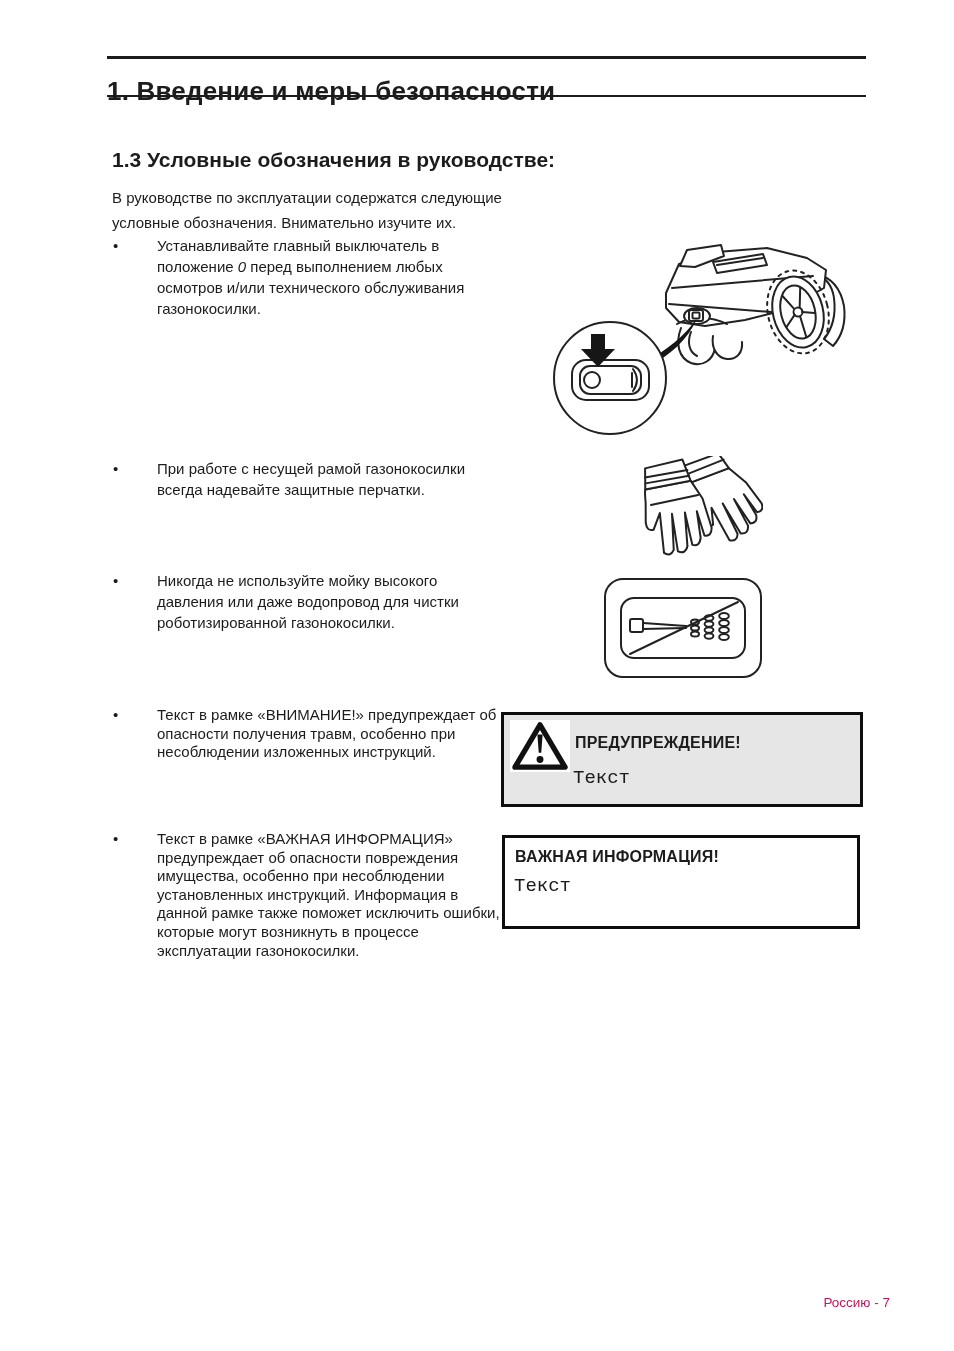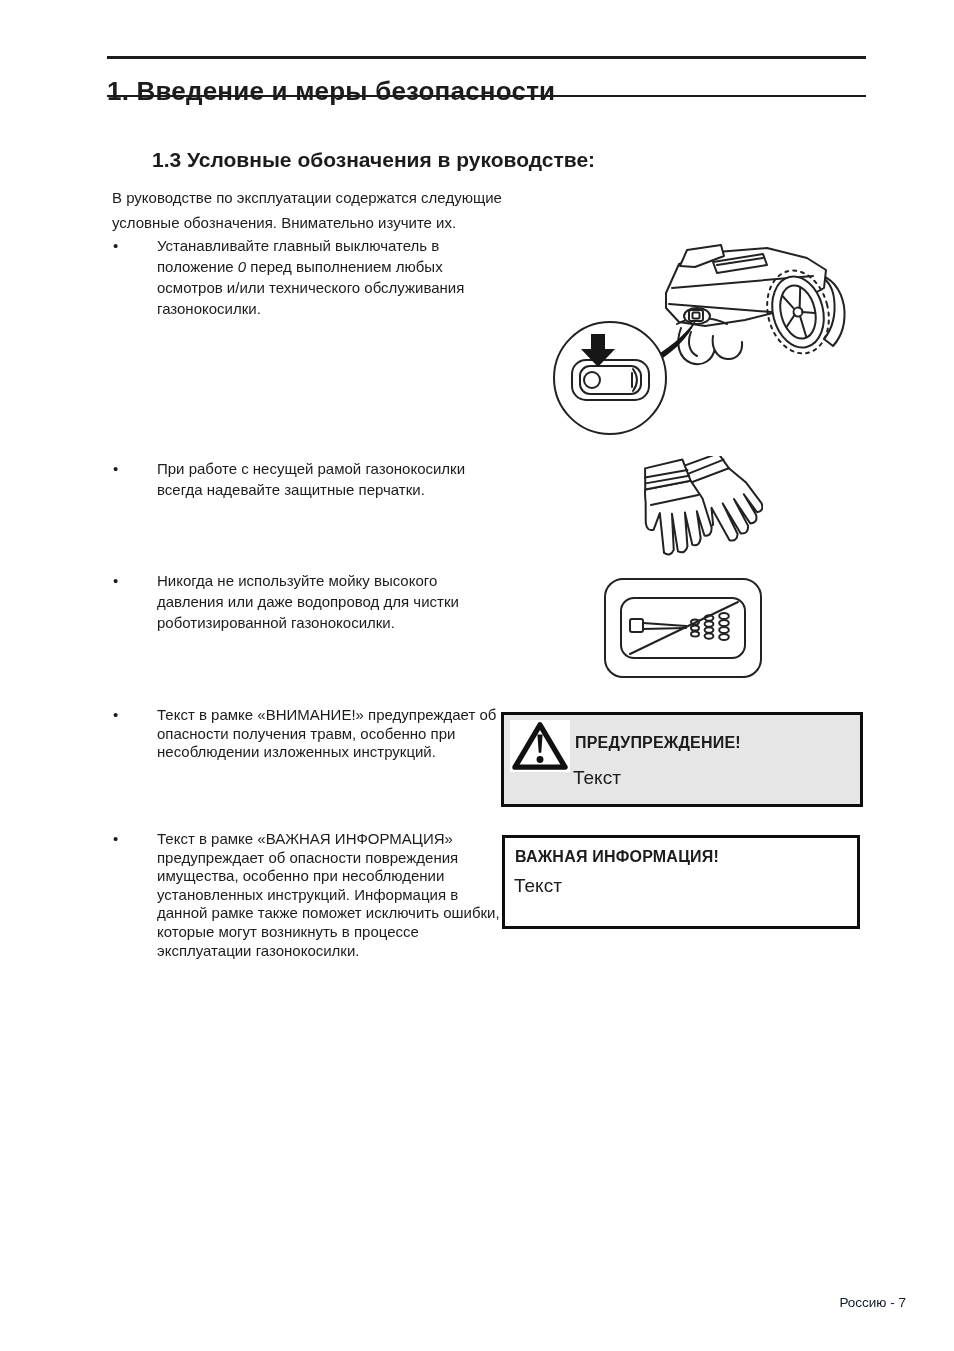--- a/index.html
+++ b/index.html
@@ -20,21 +20,21 @@
   }
   .rule{position:absolute;left:107px;width:759px;background:var(--ink);}
   .rule.thick{top:56px;height:3px;}
   .rule.thin{top:95px;height:2px;}
   .doc-title{
     position:absolute;left:107px;top:59px;width:759px;
     text-align:left;font-size:26px;font-weight:bold;letter-spacing:0.2px;
   }
   .section-heading{
     position:absolute;left:112px;top:131px;
-    font-size:21px;font-weight:bold;margin-left:40px;
+    font-size:21px;font-weight:bold;
   }
   .intro{
     position:absolute;left:112px;top:170px;width:392px;
     font-size:15px;line-height:25px;
   }
   .bullet{
     position:absolute;left:113px;width:392px;
     font-size:15px;line-height:21px;list-style:none;margin:0;padding:0;
   }
   .bullet .dot{position:absolute;left:0;top:0;}
@@ -43,27 +43,27 @@
   .fig{position:absolute;}
   .linework{stroke:#222;stroke-width:2;fill:none;stroke-linejoin:round;stroke-linecap:round;}
   .lw-fill{stroke:#222;stroke-width:2;fill:#fff;stroke-linejoin:round;stroke-linecap:round;}
   .solid{fill:#161616;stroke:none;}
   .notice-box{position:absolute;border:3px solid var(--box-border);box-sizing:border-box;}
   .warning-box{left:501px;top:712px;width:362px;height:95px;background:var(--warning-box-bg);}
   .info-box{left:502px;top:835px;width:358px;height:94px;background:#ffffff;}
   .box-title{position:absolute;font-size:16px;font-weight:bold;letter-spacing:0.2px;}
   .warning-box .box-title{left:71px;top:19px;}
   .info-box .box-title{left:10px;top:10px;}
-  .box-body{position:absolute;font-family:Liberation Sans, sans-serif;font-size:19px;text-align:right;}
+  .box-body{position:absolute;font-family:Liberation Mono, monospace;font-size:19px;text-align:right;}
   .warning-box .box-body{left:69px;top:52px;}
   .info-box .box-body{left:9px;top:37px;}
   .tri-patch{position:absolute;left:6px;top:5px;width:60px;height:52px;background:#fff;}
   .footer{
-    position:absolute;left:0;right:48px;top:1295px;
-    text-align:right;font-size:13.5px;color:#0f172a;
+    position:absolute;left:0;right:64px;top:1295px;
+    text-align:right;font-size:13.5px;color:#be185d;
   }
 </style>
 </head>
 <body>
 
 <div class="page">
 
   <div class="rule thick"></div>
   <h1 class="doc-title">1. Введение и меры безопасности</h1>
   <div class="rule thin"></div>

